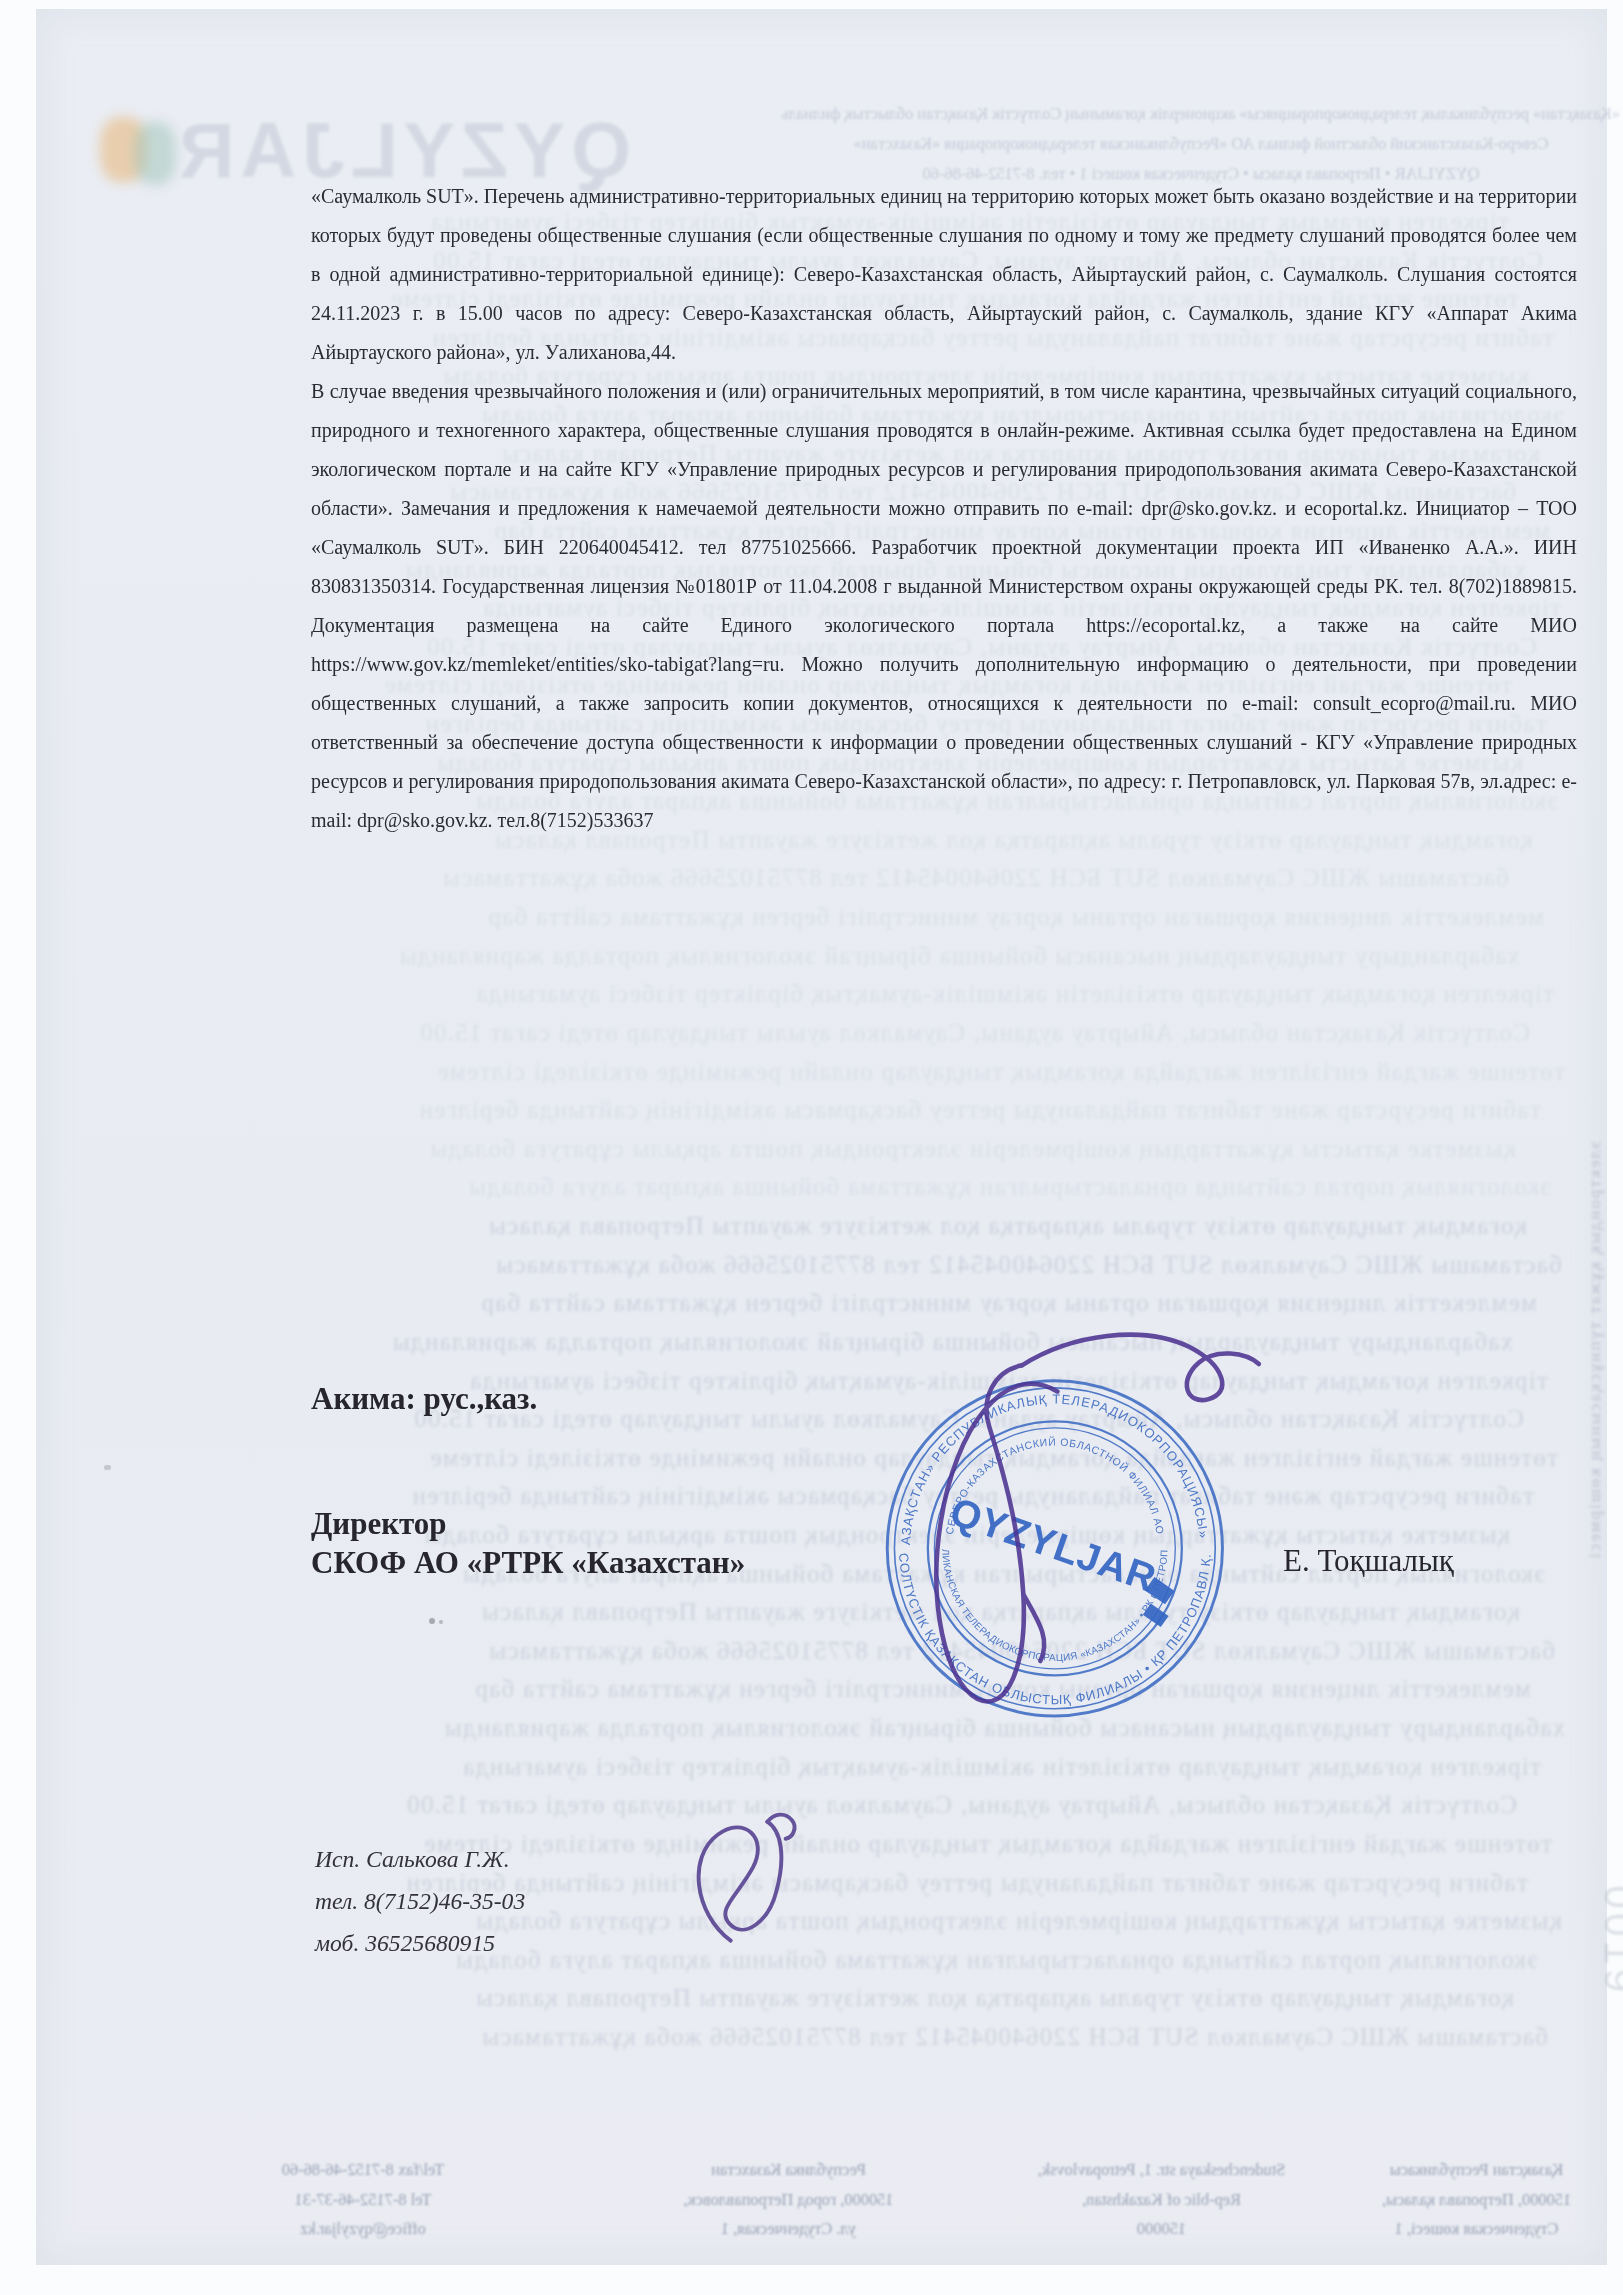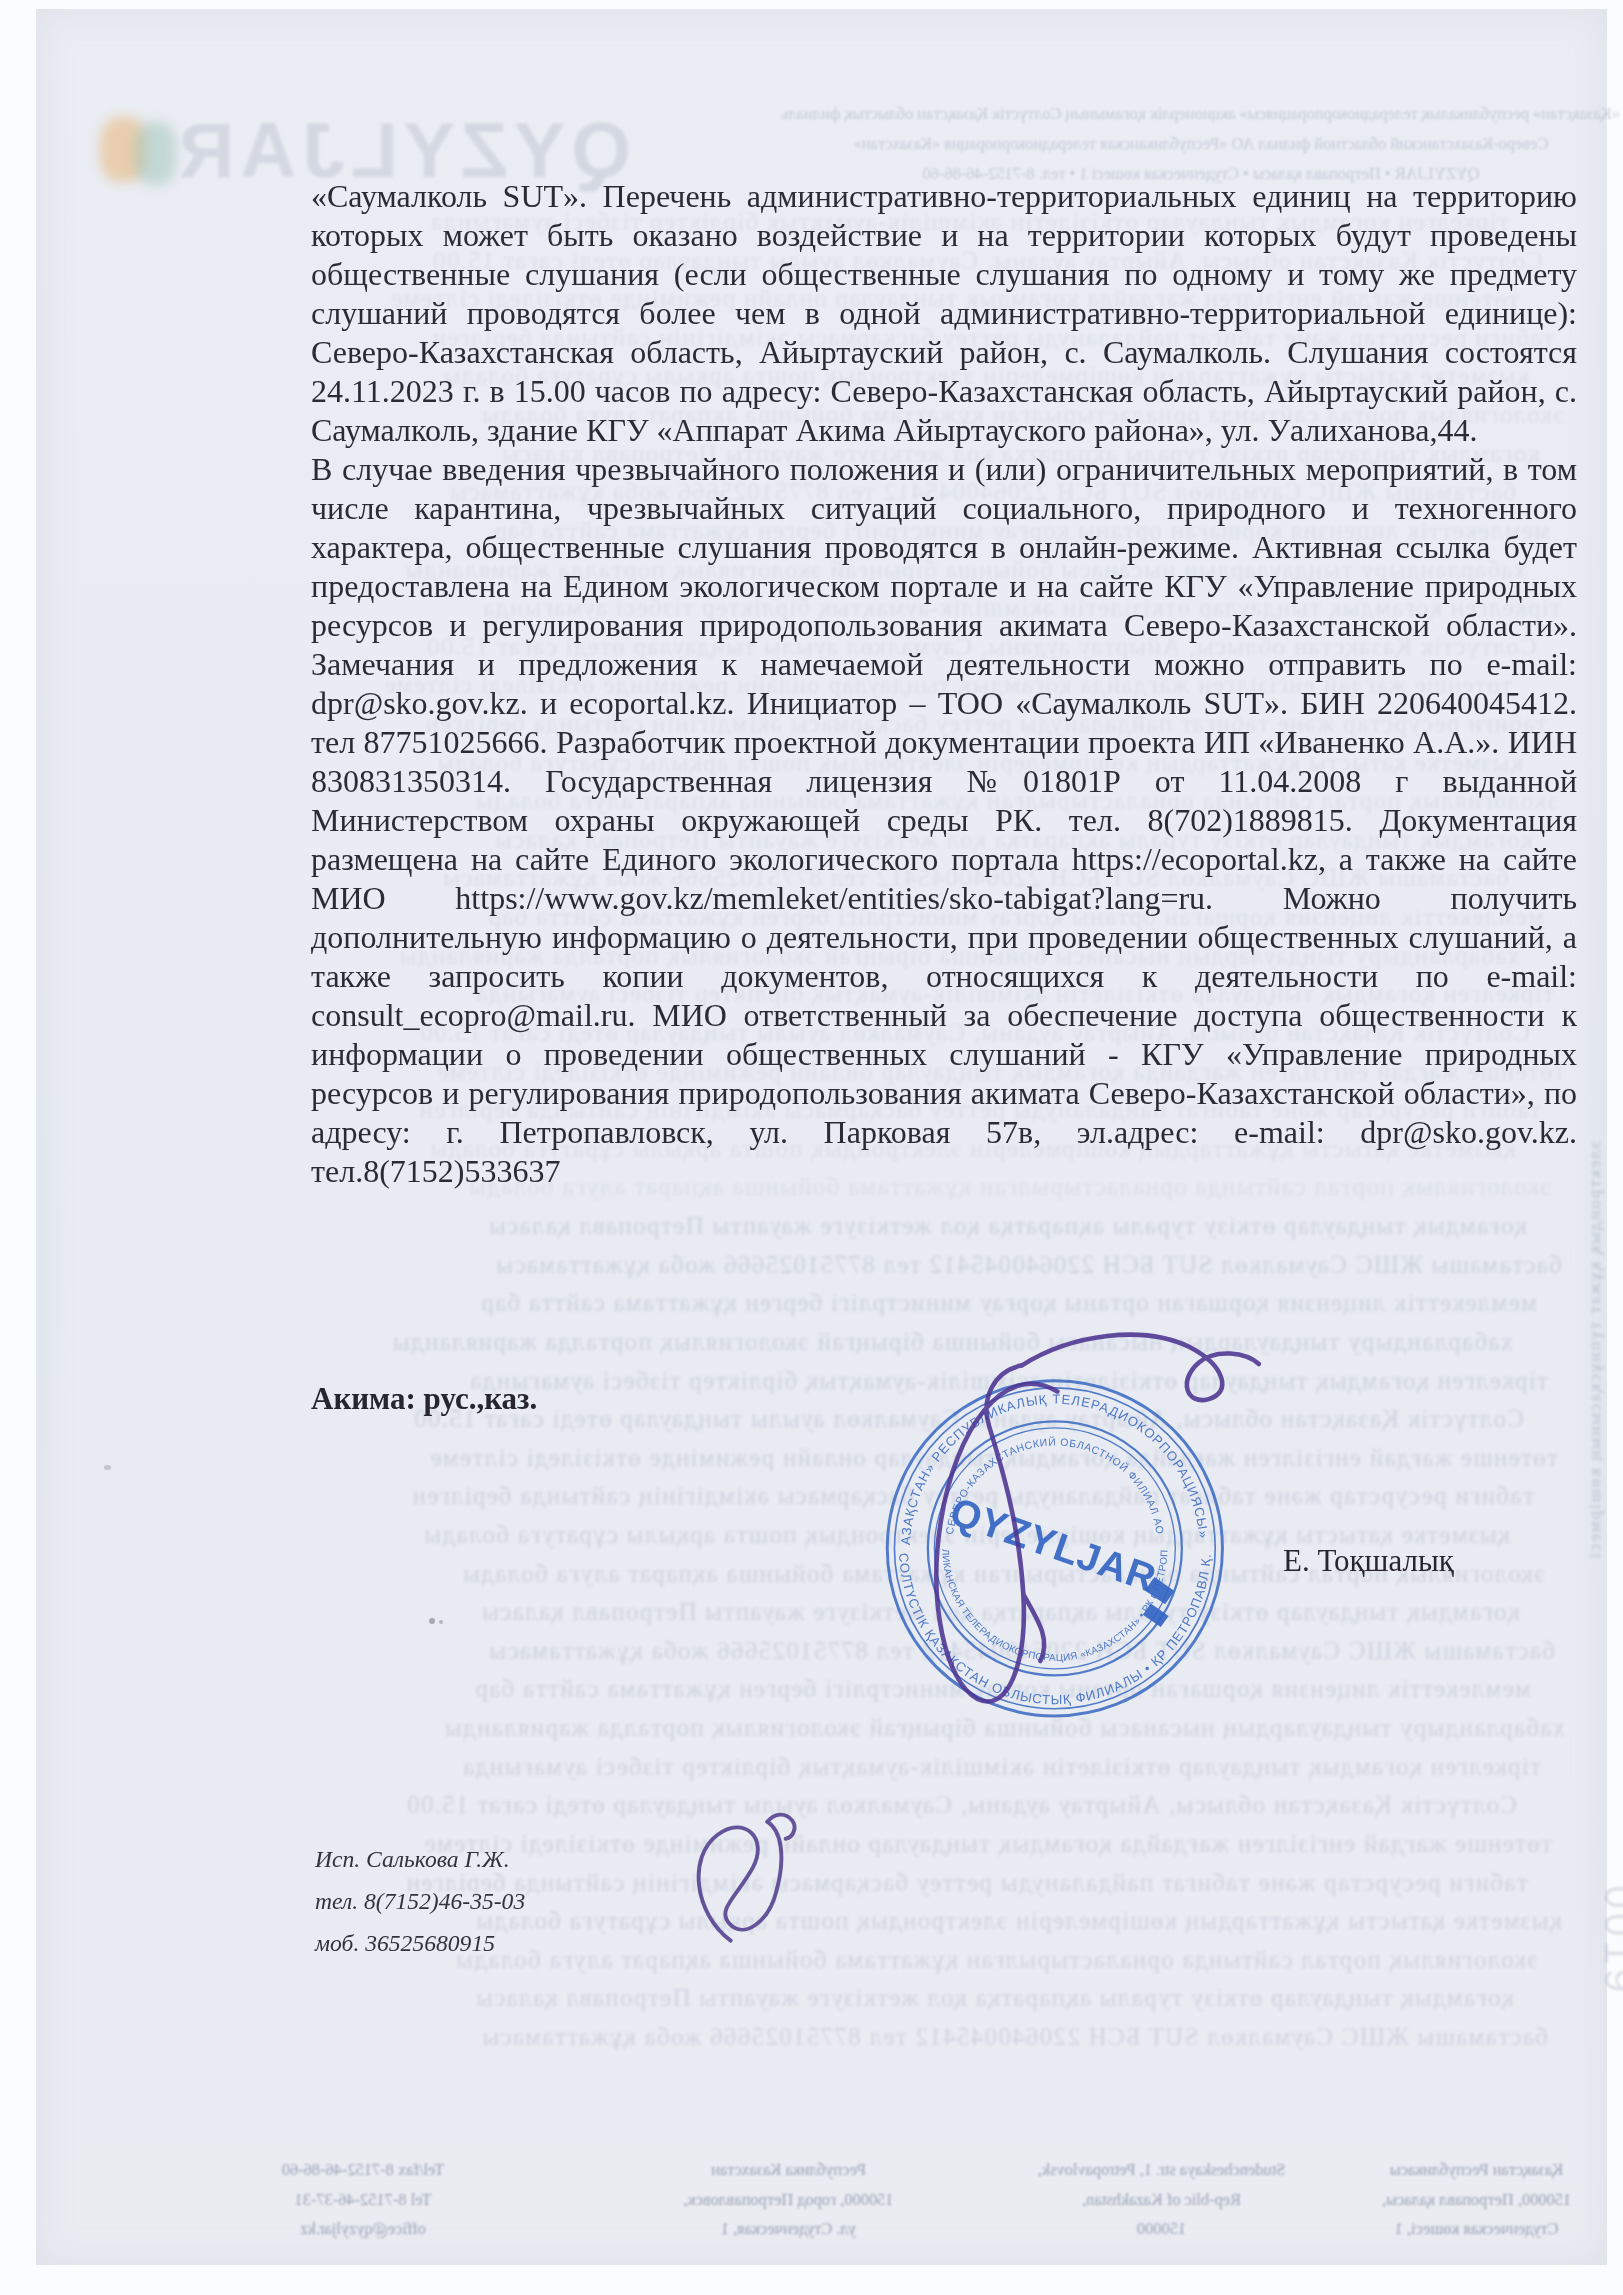--- a/index.html
+++ b/index.html
@@ -44,21 +44,21 @@
     filter:blur(1px);
   }
   .bleed-footer-col{
     position:absolute;top:2146px;
     font-size:16.4px;line-height:29.5px;color:rgba(86,100,132,.55);
     transform:scaleX(-1);filter:blur(0.9px);text-align:center;white-space:nowrap;overflow:hidden;
   }
   
   .doc-body{
     position:absolute;left:275px;top:168px;width:1266px;
-    font-size:32px;line-height:39px;color:#2b2b33;
+    font-size:20px;line-height:39px;color:#2b2b33;
     text-align:justify;
   }
   .doc-body p{margin:0;padding:0;}
   .lang-line{
     position:absolute;left:275px;top:1372px;
     font-size:31px;font-weight:bold;color:#27262e;
   }
   .sign-title{
     position:absolute;left:275px;top:1495px;
     font-size:31px;line-height:39px;font-weight:bold;color:#27262e;white-space:nowrap;
@@ -166,20 +166,24 @@
     <div>Студенческая көшесі, 1</div>
   </div>
 
   <div class="doc-body">
     <p>«Саумалколь SUT». Перечень административно-территориальных единиц на территорию которых может быть оказано воздействие и на территории которых будут проведены общественные слушания (если общественные слушания по одному и тому же предмету слушаний проводятся более чем в одной административно-территориальной единице): Северо-Казахстанская область, Айыртауский район, с. Саумалколь. Слушания состоятся 24.11.2023 г. в 15.00 часов по адресу: Северо-Казахстанская область, Айыртауский район, с. Саумалколь, здание КГУ «Аппарат Акима Айыртауского района», ул. Уалиханова,44.</p>
     <p>В случае введения чрезвычайного положения и (или) ограничительных мероприятий, в том числе карантина, чрезвычайных ситуаций социального, природного и техногенного характера, общественные слушания проводятся в онлайн-режиме. Активная ссылка будет предоставлена на Едином экологическом портале и на сайте КГУ «Управление природных ресурсов и регулирования природопользования акимата Северо-Казахстанской области». Замечания и предложения к намечаемой деятельности можно отправить по e-mail: dpr@sko.gov.kz. и ecoportal.kz. Инициатор – ТОО «Саумалколь SUT». БИН 220640045412. тел 87751025666. Разработчик проектной документации проекта ИП «Иваненко А.А.». ИИН 830831350314. Государственная лицензия №01801Р от 11.04.2008 г выданной Министерством охраны окружающей среды РК. тел. 8(702)1889815. Документация размещена на сайте Единого экологического портала https://ecoportal.kz, а также на сайте МИО https://www.gov.kz/memleket/entities/sko-tabigat?lang=ru. Можно получить дополнительную информацию о деятельности, при проведении общественных слушаний, а также запросить копии документов, относящихся к деятельности по e-mail: consult_ecopro@mail.ru. МИО ответственный за обеспечение доступа общественности к информации о проведении общественных слушаний - КГУ «Управление природных ресурсов и регулирования природопользования акимата Северо-Казахстанской области», по адресу: г. Петропавловск, ул. Парковая 57в, эл.адрес: e-mail: dpr@sko.gov.kz. тел.8(7152)533637</p>
   </div>
 
   <div class="lang-line">Акима: рус.,каз.</div>
 
+  <div class="sign-title">
+    <div>Директор</div>
+    <div>СКОФ АО «РТРК «Казахстан»</div>
+  </div>
   <div class="sign-name">Е. Тоқшалық</div>
 
   <div class="executor">
     <div>Исп. Салькова Г.Ж.</div>
     <div>тел. 8(7152)46-35-03</div>
     <div>моб. 36525680915</div>
   </div>
 
   <svg class="stamp" width="347" height="350" viewBox="0 0 530 534">
     <g fill="none" stroke="#3d6cc3" opacity="0.88">

